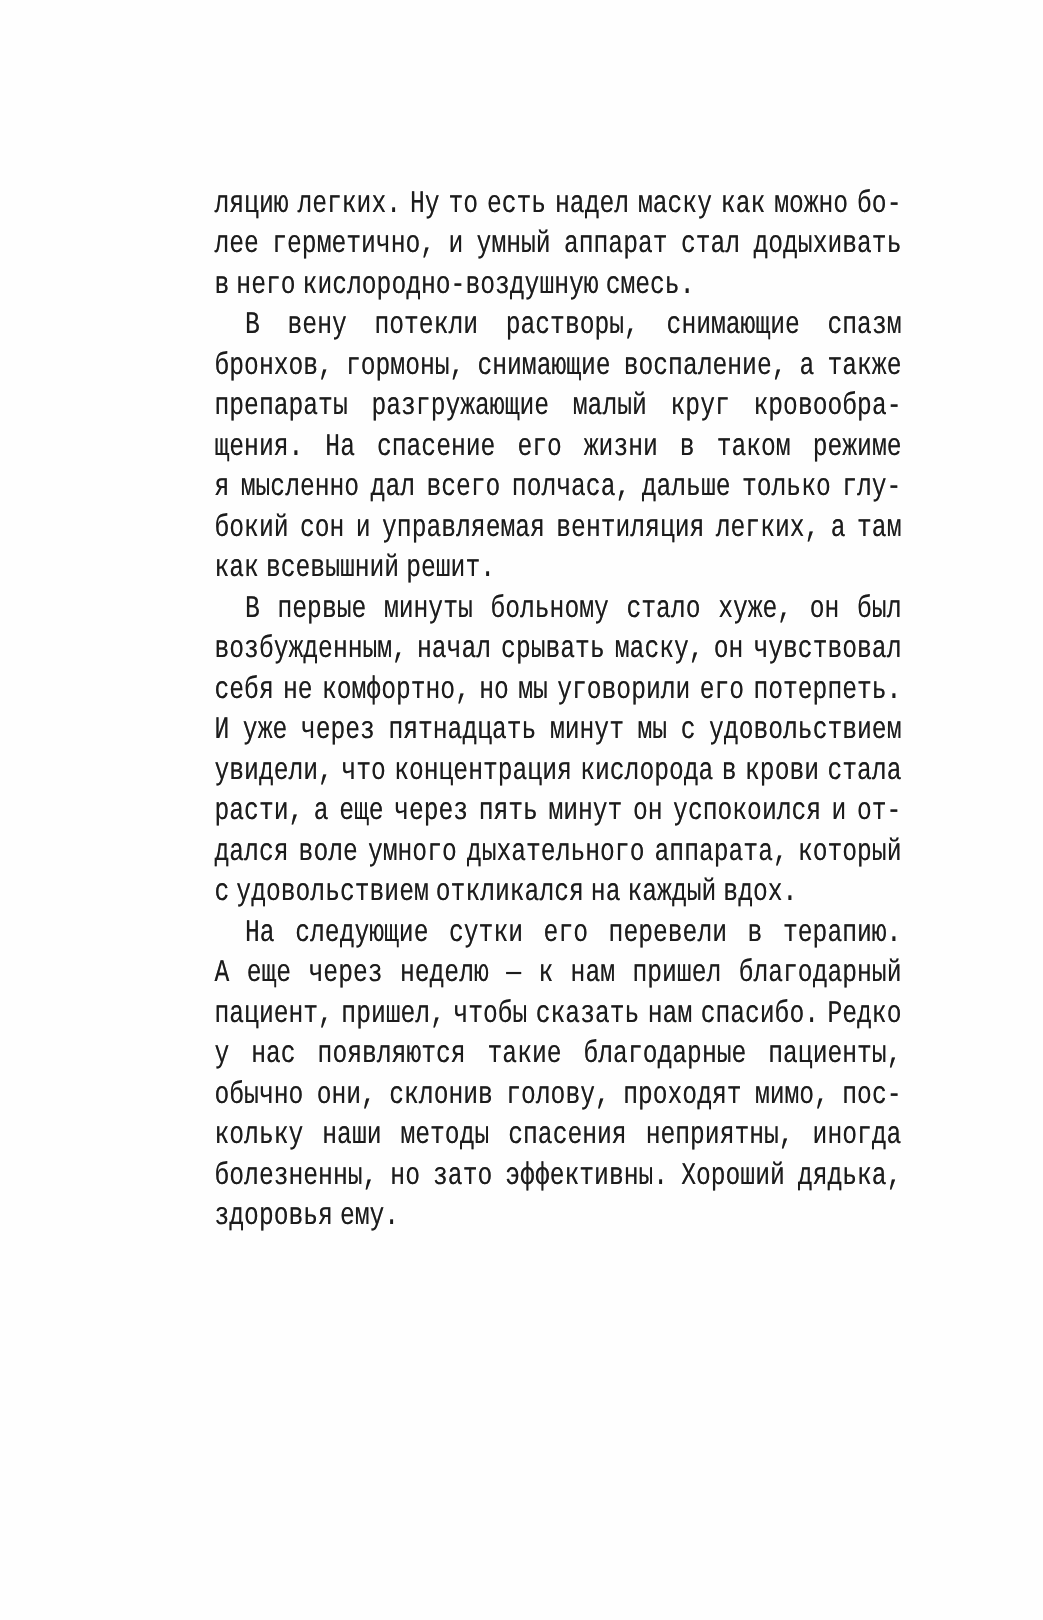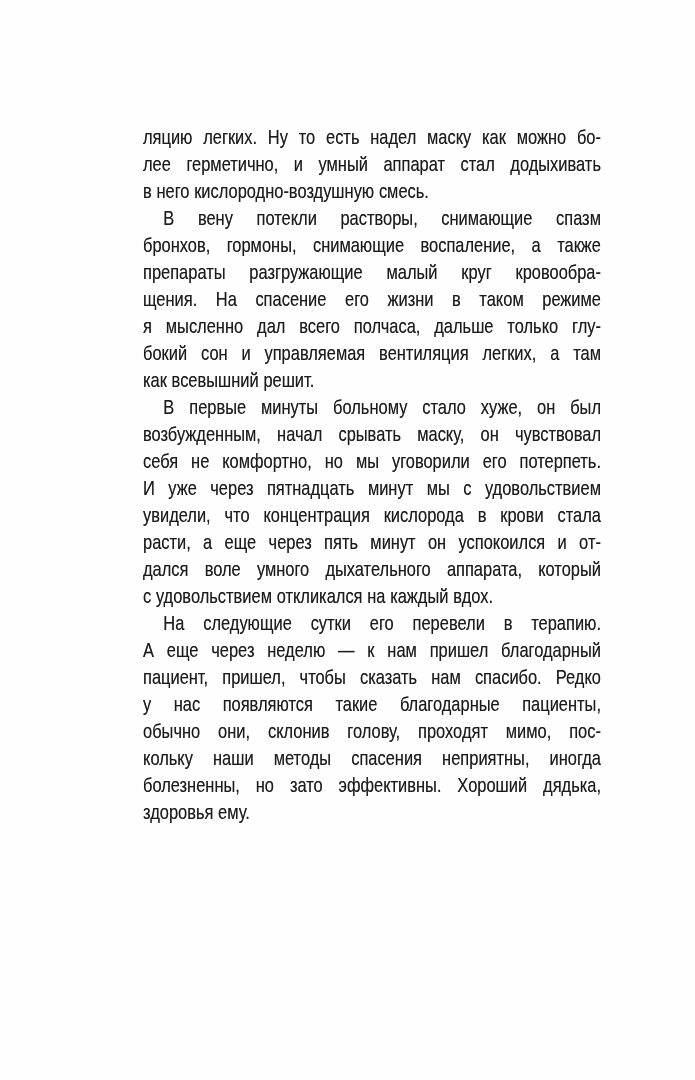--- a/index.html
+++ b/index.html
@@ -14,20 +14,21 @@
     overflow: hidden;
     font-family: "Liberation Sans", "DejaVu Sans", sans-serif;
   }
   .page {
     position: absolute;
     left: 0;
     top: 0;
     width: 695px;
     height: 1080px;
     background: #fefefe;
+    font-family: Liberation Mono, monospace;
   }
   .text-block {
     position: absolute;
     left: 143px;
     top: 123px;
     width: 585px;               
     transform: scaleX(0.7829);  
     transform-origin: top left;
     color: #1c1c1c;
     font-size: 21px;

